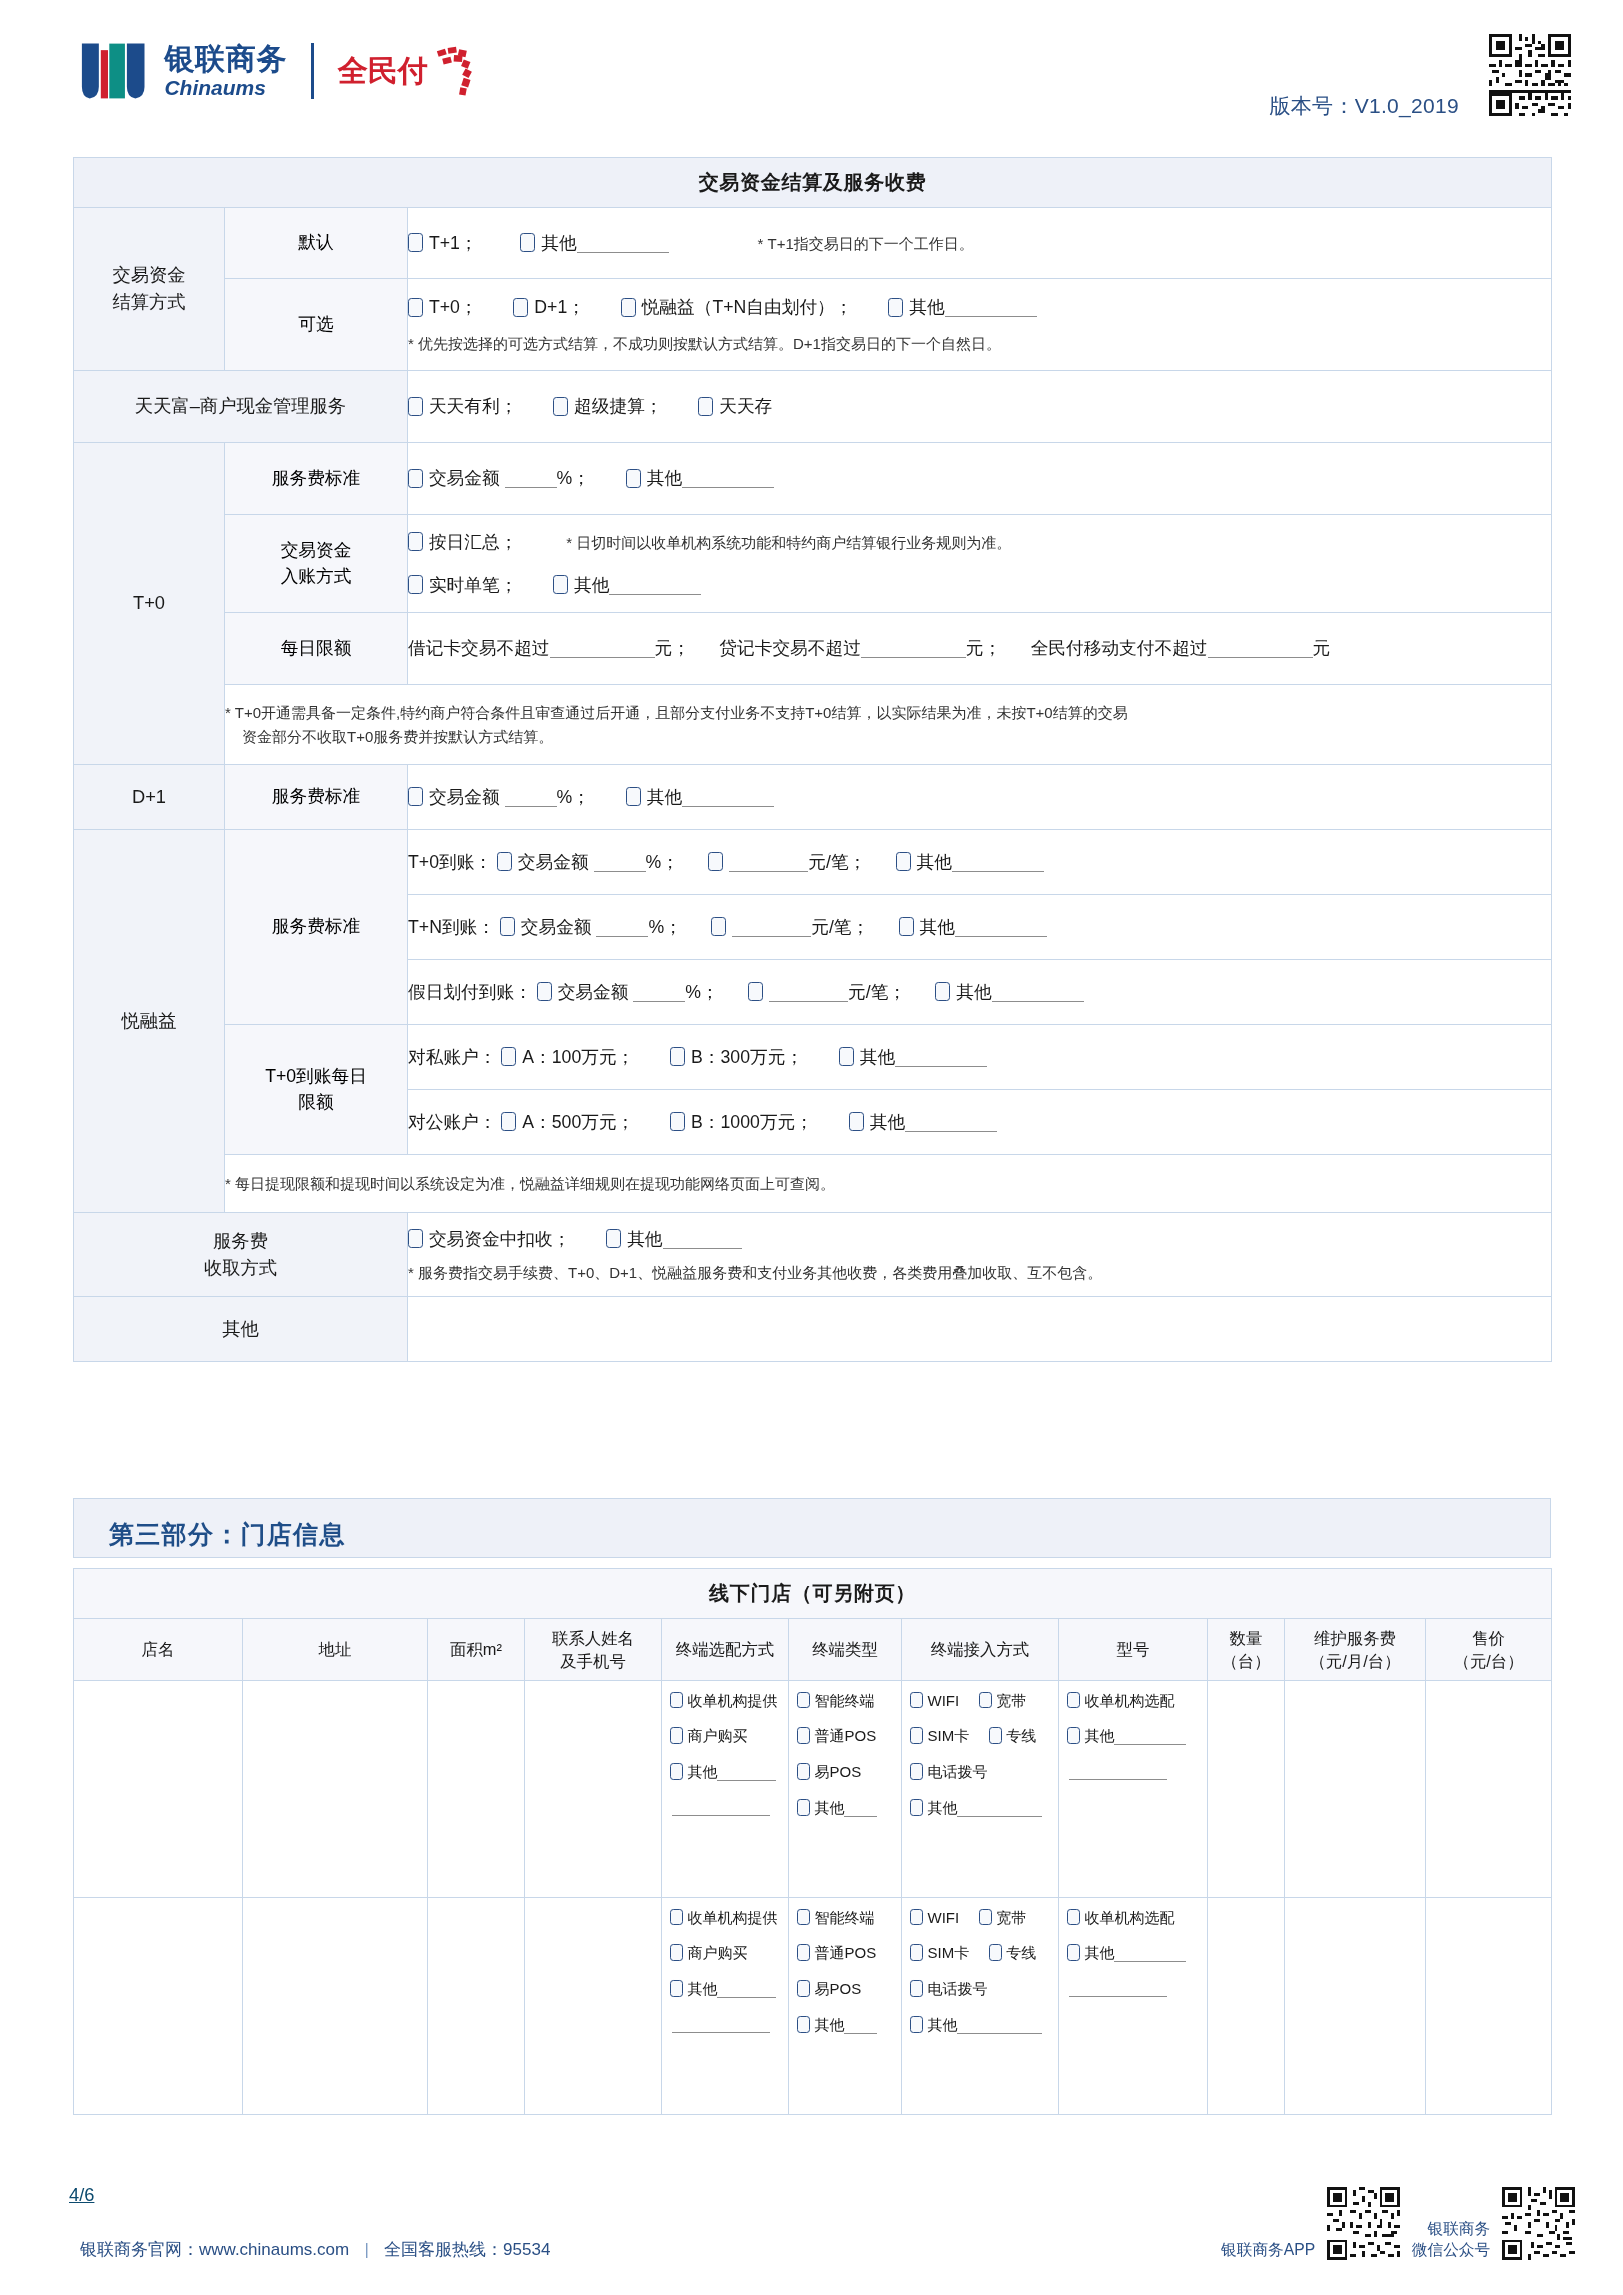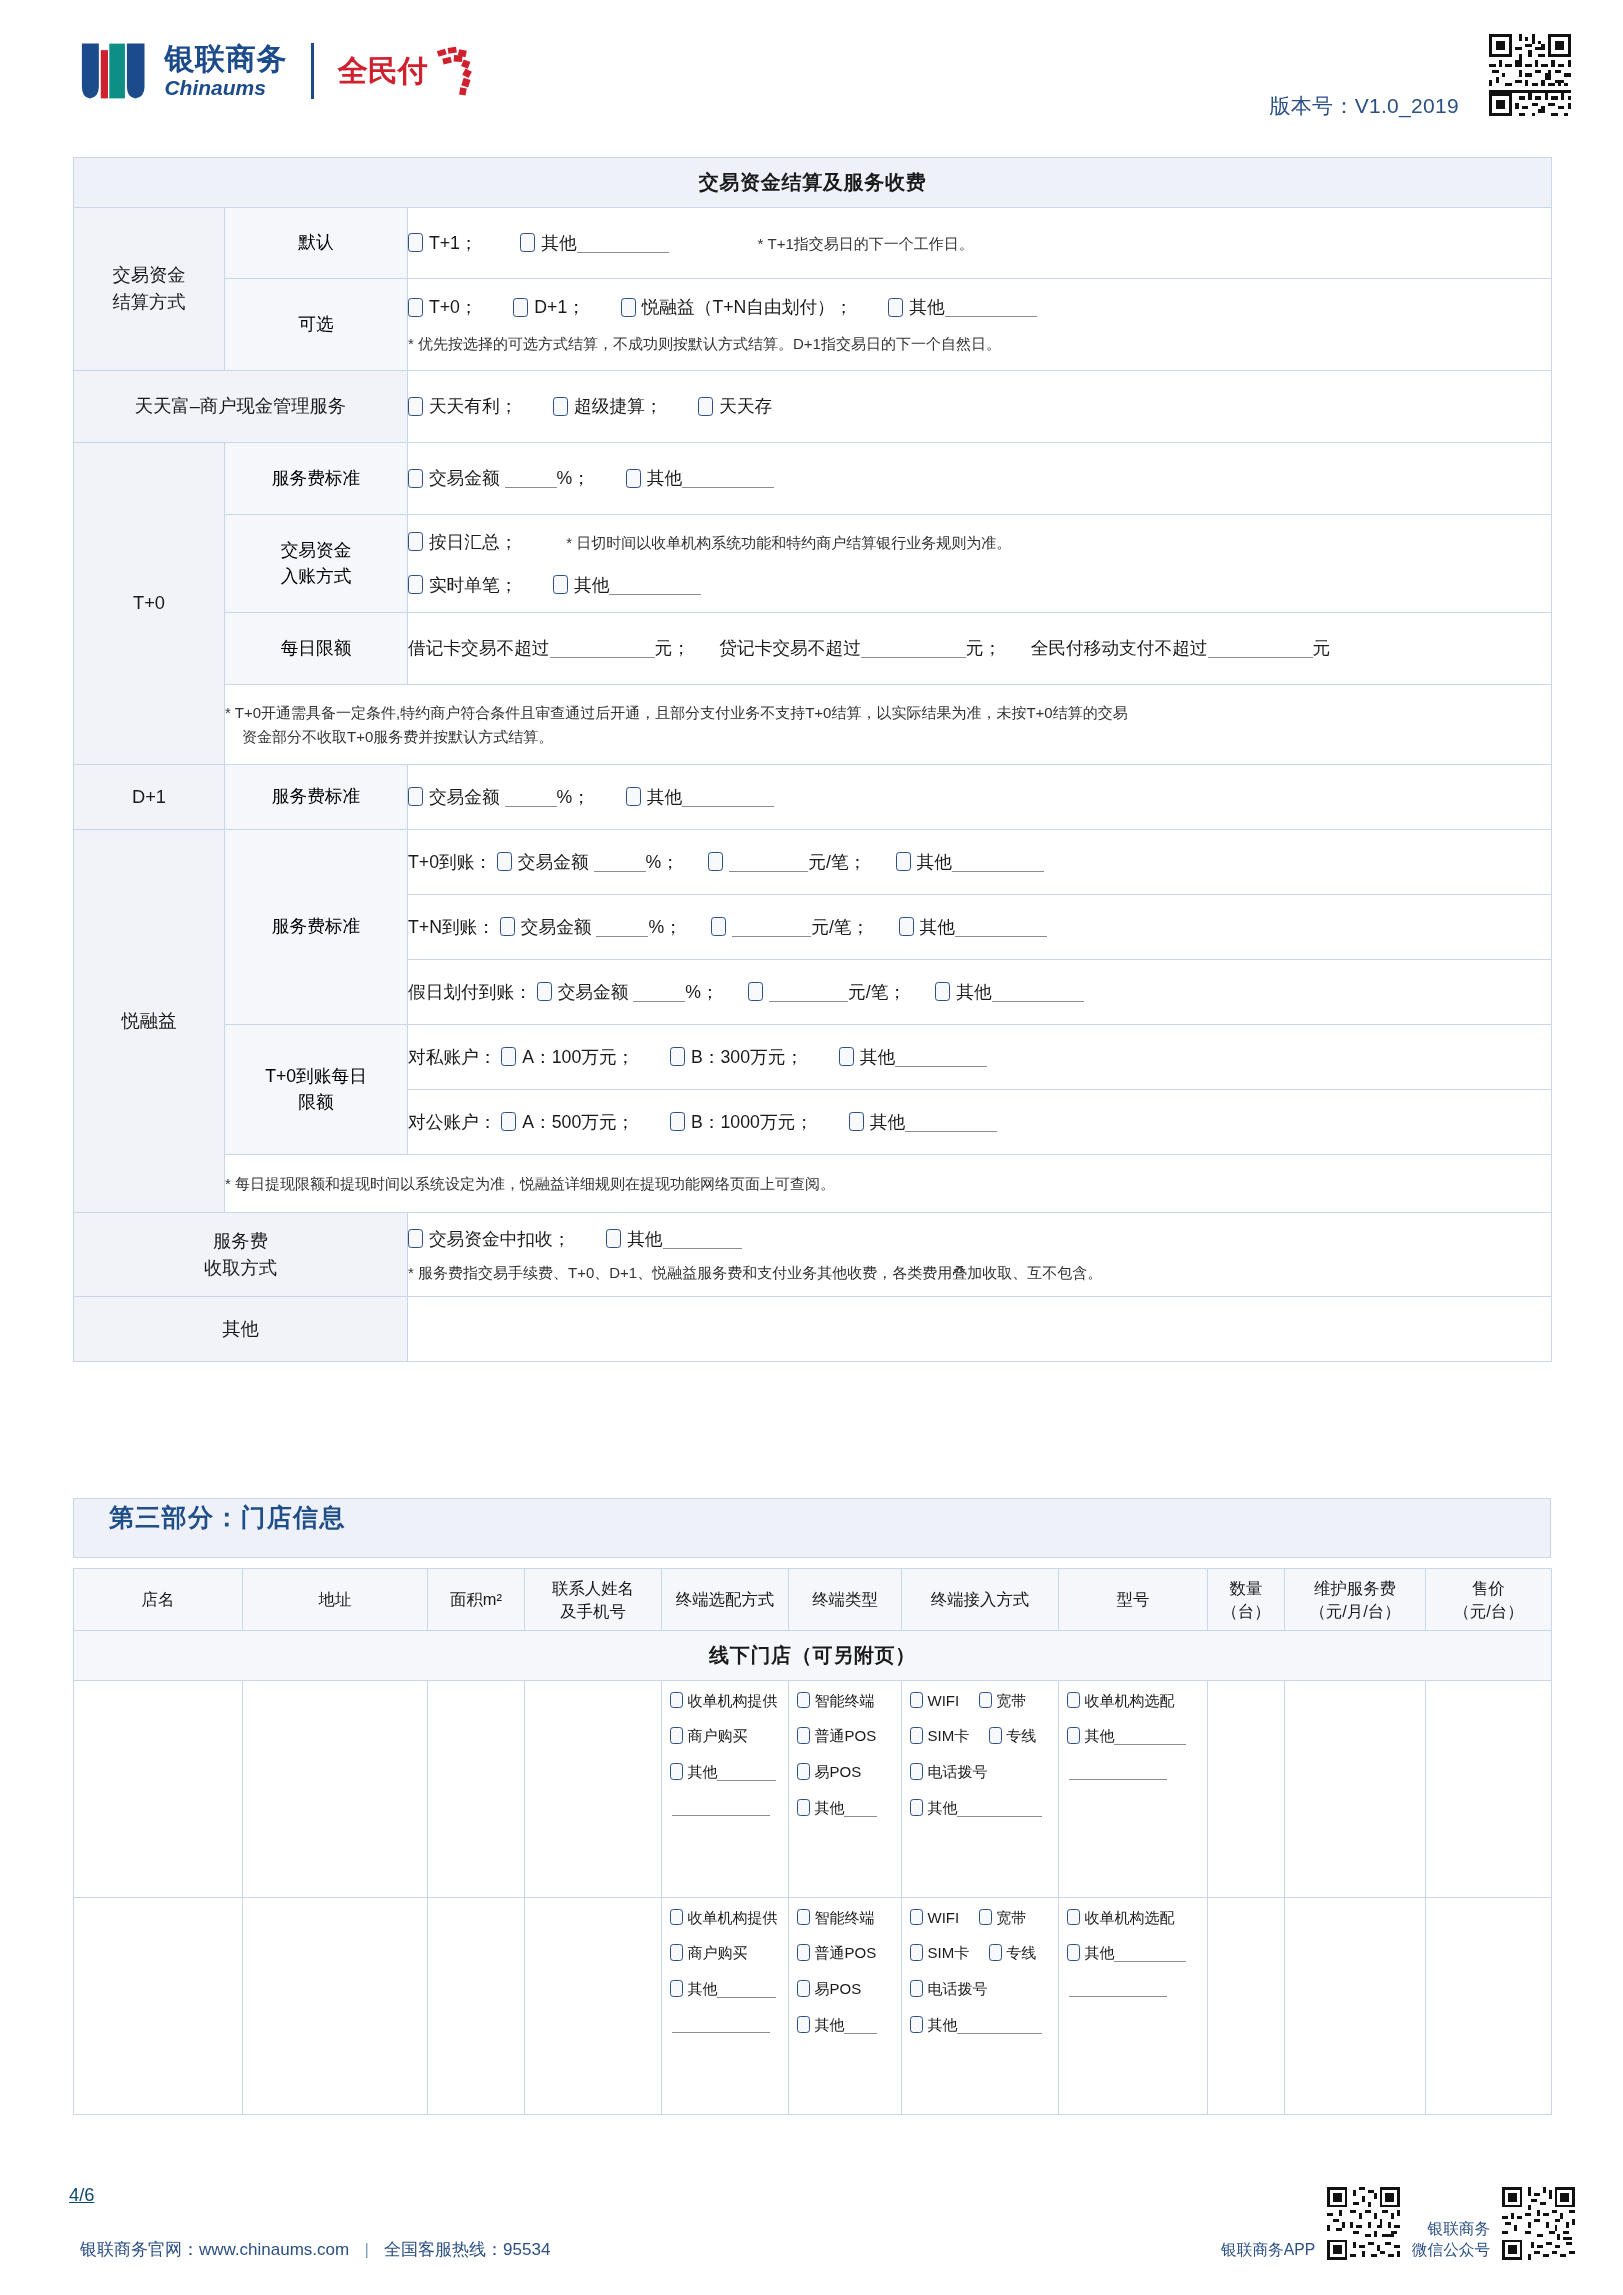--- a/index.html
+++ b/index.html
@@ -334,53 +334,53 @@
       </tr>
 
       <tr>
         <td colspan="2" class="lbl" style="height:65px">其他</td>
         <td class="cell"></td>
       </tr>
     </tbody>
   </table>
 
   <div class="sec3-box" style="left:73px; top:1498px; width:1478px; height:60px;">
-    <div class="sec3-title" style="padding-top:2px;">第三部分：门店信息</div>
+    <div class="sec3-title" style="padding-top:19px;">第三部分：门店信息</div>
   </div>
 
   <table class="stbl" style="left:73px; top:1568px; width:1478px;">
     <colgroup>
       <col style="width:169px">
         <col style="width:185px">
         <col style="width:97px">
         <col style="width:137px">
       <col style="width:127px">
         <col style="width:113px">
         <col style="width:157px">
         <col style="width:149px">
       <col style="width:77px">
         <col style="width:141px">
         <col style="width:126px">
     </colgroup>
     <tbody>
       <tr>
+        <td colspan="11" class="banner">线下门店（可另附页）</td>
+      </tr>
+      <tr>
         <td class="h" style="height:62px">店名</td>
         <td class="h">地址</td>
         <td class="h">面积m²</td>
         <td class="h">联系人姓名<br>及手机号</td>
         <td class="h">终端选配方式</td>
         <td class="h">终端类型</td>
         <td class="h">终端接入方式</td>
         <td class="h">型号</td>
         <td class="h">数量<br>（台）</td>
         <td class="h">维护服务费<br>（元/月/台）</td>
         <td class="h">售价<br>（元/台）</td>
-      </tr>
-      <tr>
-        <td colspan="11" class="banner">线下门店（可另附页）</td>
       </tr>
 
       <tr>
         <td style="height:217px"></td>
         <td></td>
         <td></td>
         <td></td>
         <td class="opt">
           <div class="row"><span class="cbs"></span><span>收单机构提供</span></div>
           <div class="row"><span class="cbs"></span><span>商户购买</span></div>

